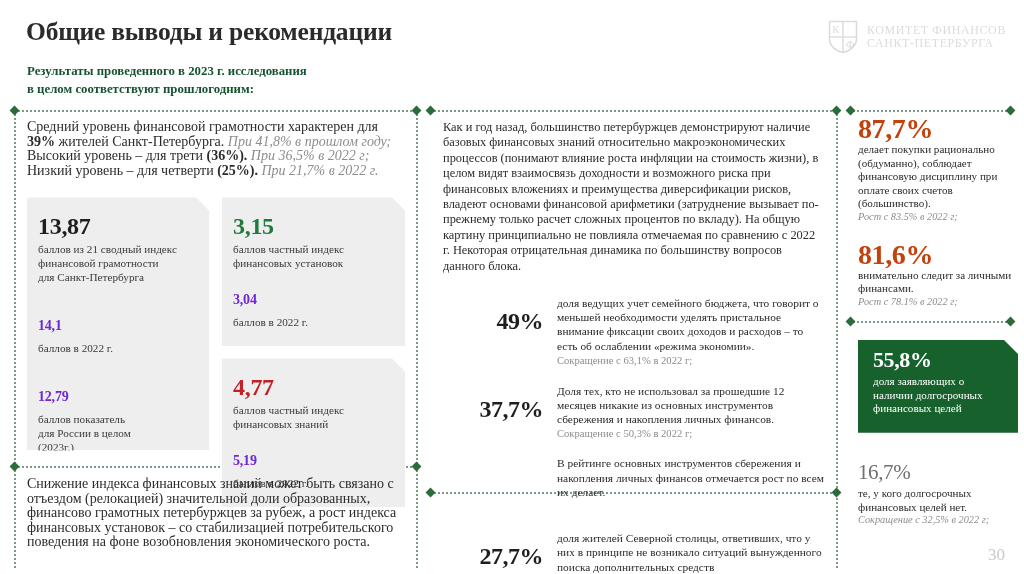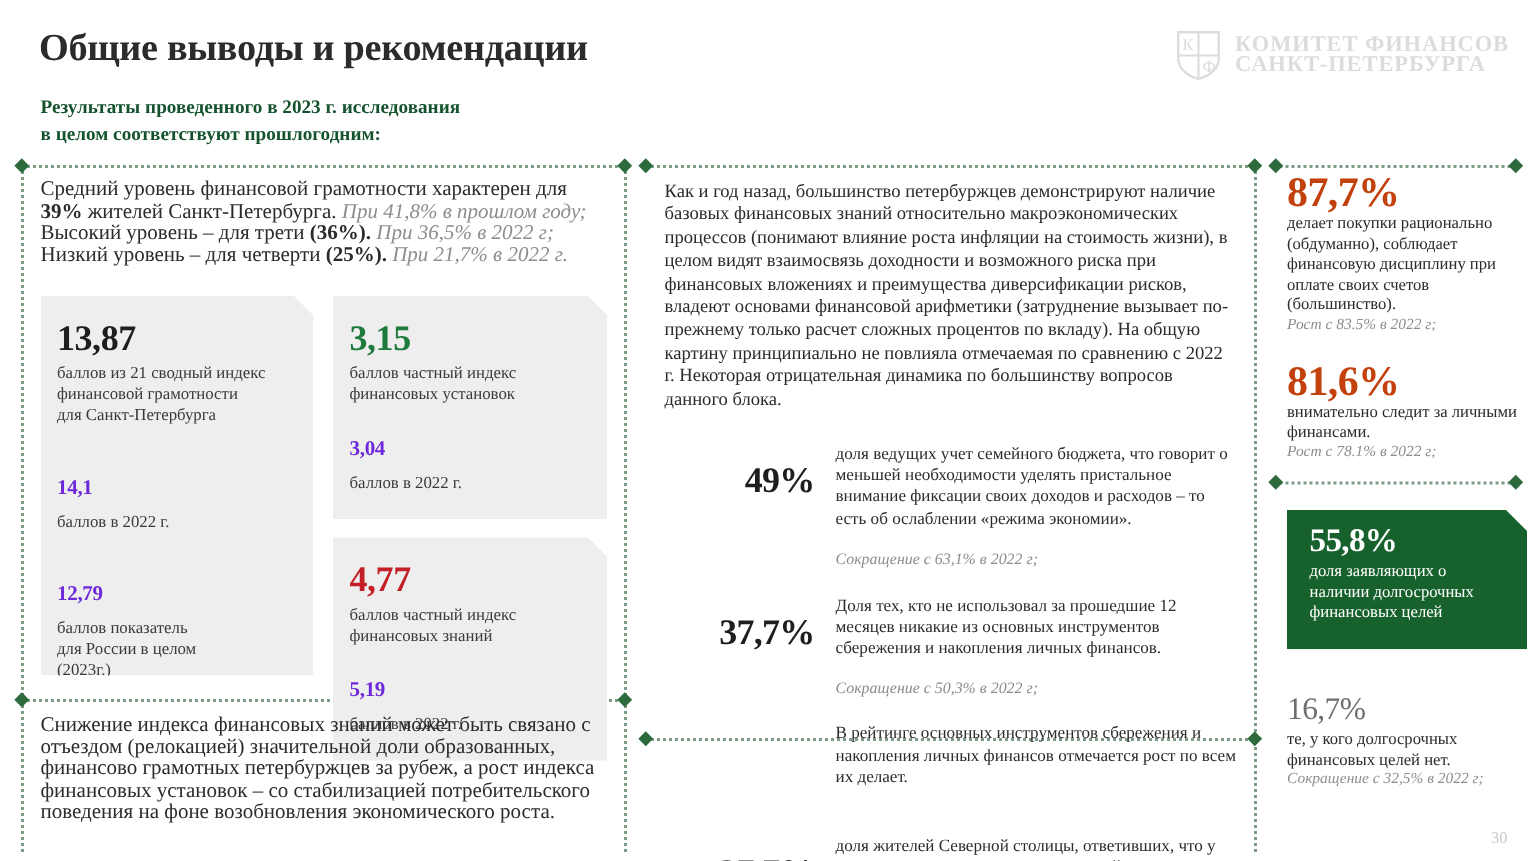--- a/index.html
+++ b/index.html
@@ -24,22 +24,22 @@
     color: #14532d; width: 400px;
   }
 
   
   .logo {
     position: absolute; right: 18px; top: 20px;
     display: flex; align-items: center; gap: 9px;
   }
   .logo-shield { width: 30px; height: 34px; flex: none; }
   .logo-text {
-    font-size: 15px; line-height: 13px; letter-spacing: 0.6px;
-    color: #dcdcdc; text-transform: uppercase; white-space: nowrap; font-weight: bold;
+    font-size: 12px; line-height: 13px; letter-spacing: 0.6px;
+    color: #dcdcdc; text-transform: uppercase; white-space: nowrap;
   }
 
   
   .hrule {
     position: absolute; height: 0;
     border-top: 2px dotted #7d9c86;
   }
   .vrule {
     position: absolute; width: 0;
     border-left: 2px dotted #7d9c86;
@@ -95,22 +95,22 @@
   
   .stat-row { display: flex; align-items: flex-start; gap: 14px; }
   .stat-num {
     font-size: 24px; font-weight: 700; line-height: 26px;
     color: #1e1e1e; letter-spacing: -0.5px;
     width: 100px; text-align: right; flex: none; padding-top: 12px;
   }
   .stat-body { flex: 1; }
   .stat-text { font-size: 11.4px; line-height: 14.2px; color: #2b2b2b; }
   .stat-note {
-    font-size: 10.6px; line-height: 13px; font-style: italic; color: #8d8d8d;
-    margin-top: 14px;
+    font-size: 10.6px; line-height: 13px; color: #8d8d8d;
+    margin-top: 1px;
   }
   .note-block { margin-left: 114px; }
 
   
   .r-num {
     font-size: 28px; font-weight: 700; line-height: 25px;
     color: #c2410c; letter-spacing: -0.4px;
   }
   .r-num.grey { color: #6f6f6f; font-weight: 400; font-size: 21px; }
   .r-text { font-size: 11.1px; line-height: 13.6px; color: #2b2b2b; margin-top: 2px; }
@@ -123,21 +123,21 @@
     padding: 8px 14px 17px 15px;
     clip-path: polygon(0 0, calc(100% - 14px) 0, 100% 14px, 100% 100%, 0 100%);
   }
   .green-card .gc-num {
     font-size: 22px; font-weight: 700; line-height: 24px; letter-spacing: -0.4px;
   }
   .green-card .gc-text { font-size: 11.1px; line-height: 13.6px; margin-top: 3px; }
 
   .page-number {
     position: absolute; right: 19px; bottom: 9px;
-    font-size: 11px; color: #c8c8c8;
+    font-size: 17px; color: #c8c8c8;
   }
 </style>
 </head>
 <body>
 
 <div class="slide">
 
   <div class="page-title">Общие выводы и рекомендации</div>
   <div class="intro">
     <div>Результаты проведенного в 2023 г. исследования</div>

